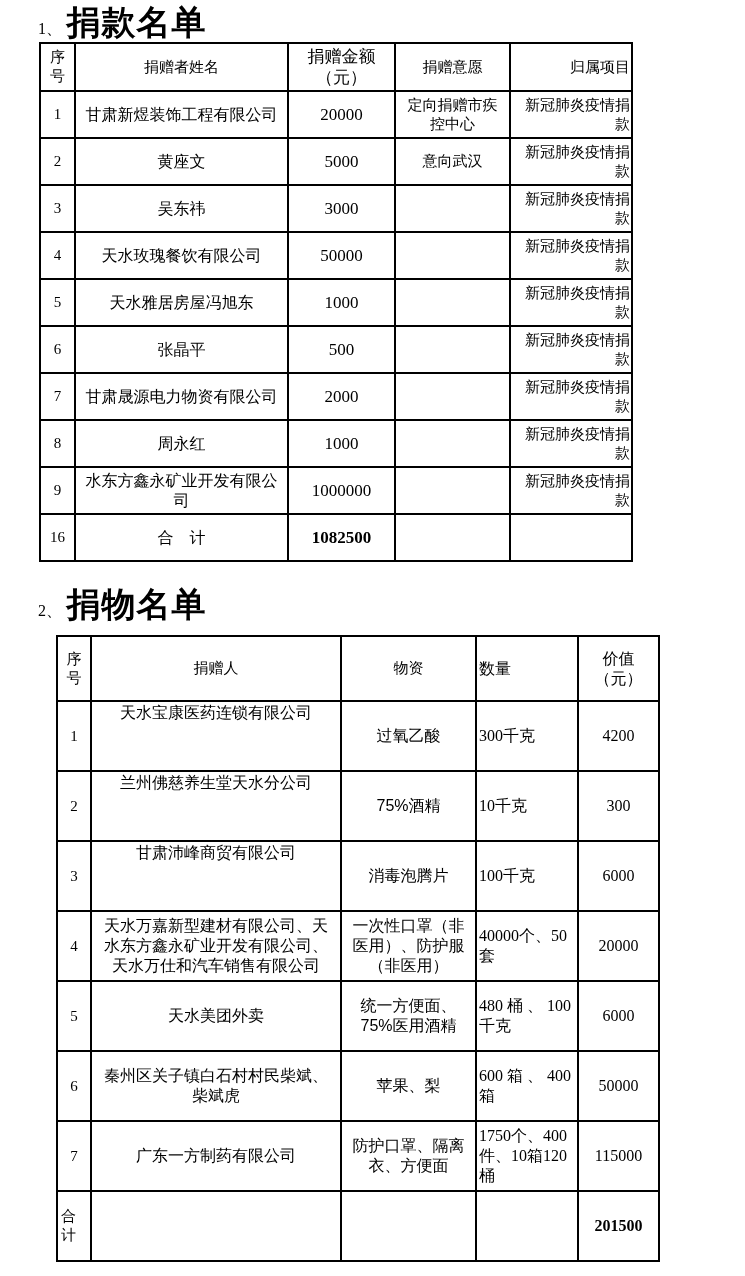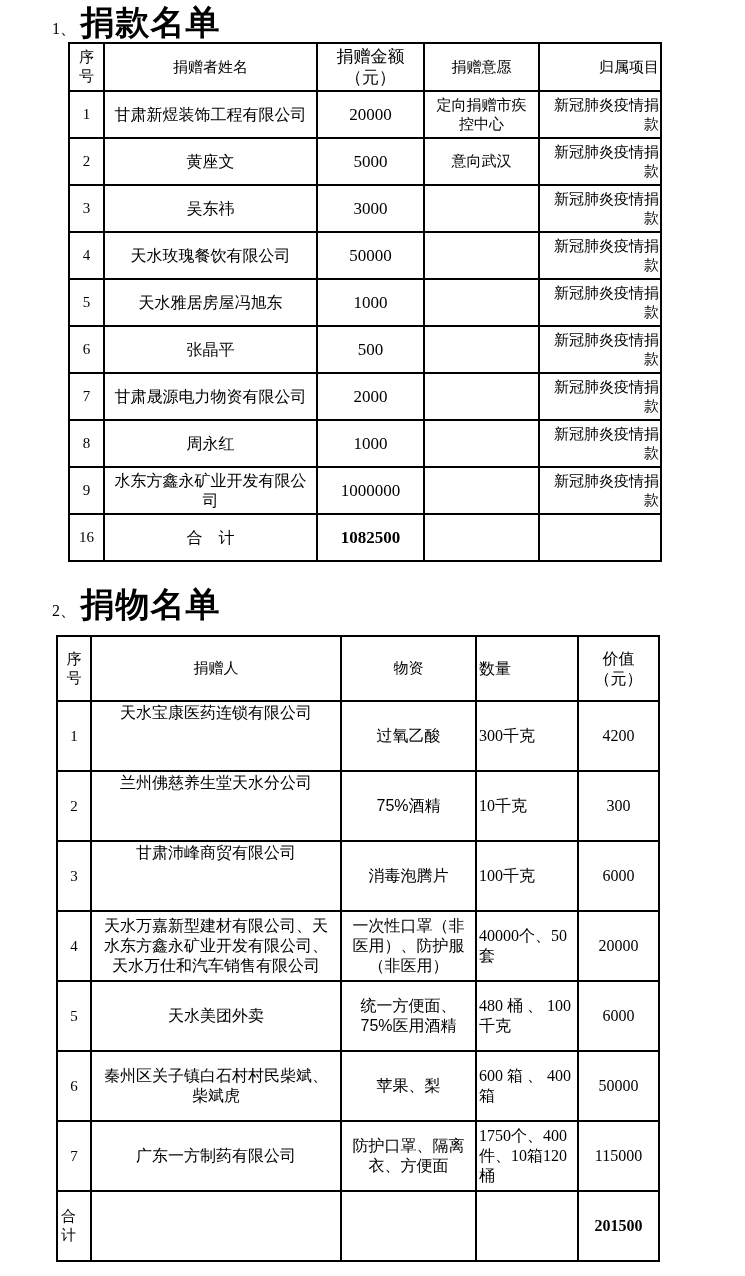--- a/index.html
+++ b/index.html
@@ -12,21 +12,21 @@
   body {
     position: relative;
     width: 745px;
     height: 1276px;
     overflow: hidden;
   }
 
   
   .sec-title {
     position: absolute;
-    left: 52px;
+    left: 38px;
     white-space: nowrap;
   }
   .sec-title .num {
     font-family: "Liberation Serif", serif;
     font-size: 16px;
   }
   .sec-title .big {
     font-family: "Liberation Sans", sans-serif;
     font-size: 34px;
     font-weight: 600;
@@ -49,21 +49,21 @@
     white-space: pre-line;
     overflow: hidden;
     padding: 0 2px;
     font-weight: normal;
     font-size: 16px;
     line-height: 1.25;
   }
 
   
   #table1 {
-    left: 68px;
+    left: 39px;
     top: 42px;
     width: 592px;
     border-radius: 17px;
   }
   #table1 tr { height: 47px; }
   #table1 thead tr { height: 48px; }
   #table1 th { font-size: 15px; font-family: Liberation Serif, serif; }
   #table1 .col-no {
     font-family: "Liberation Serif", serif;
     font-size: 15px;

